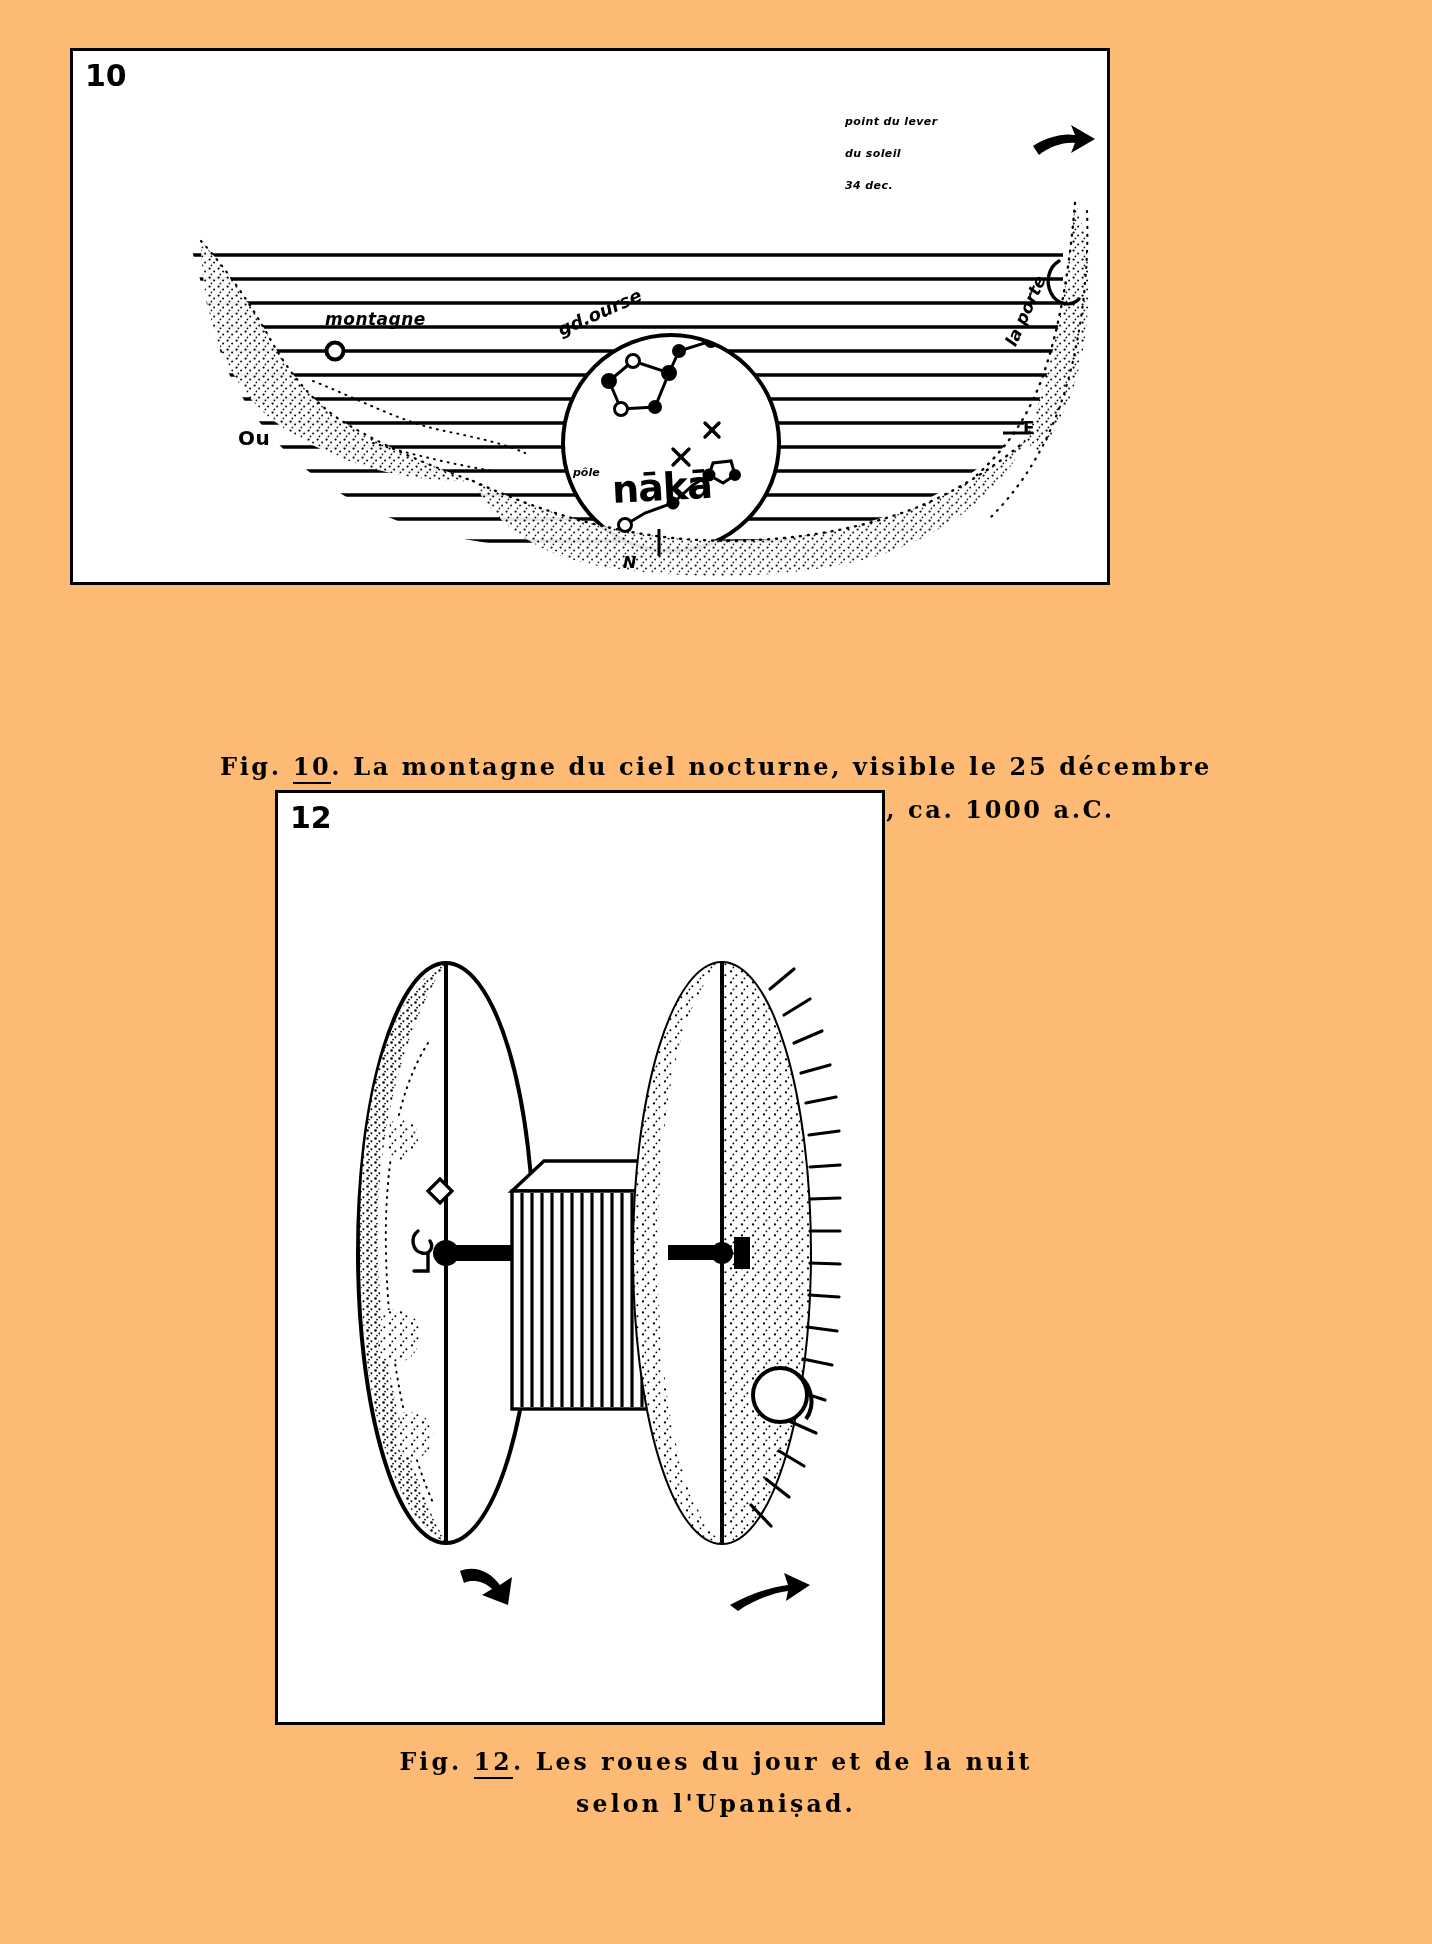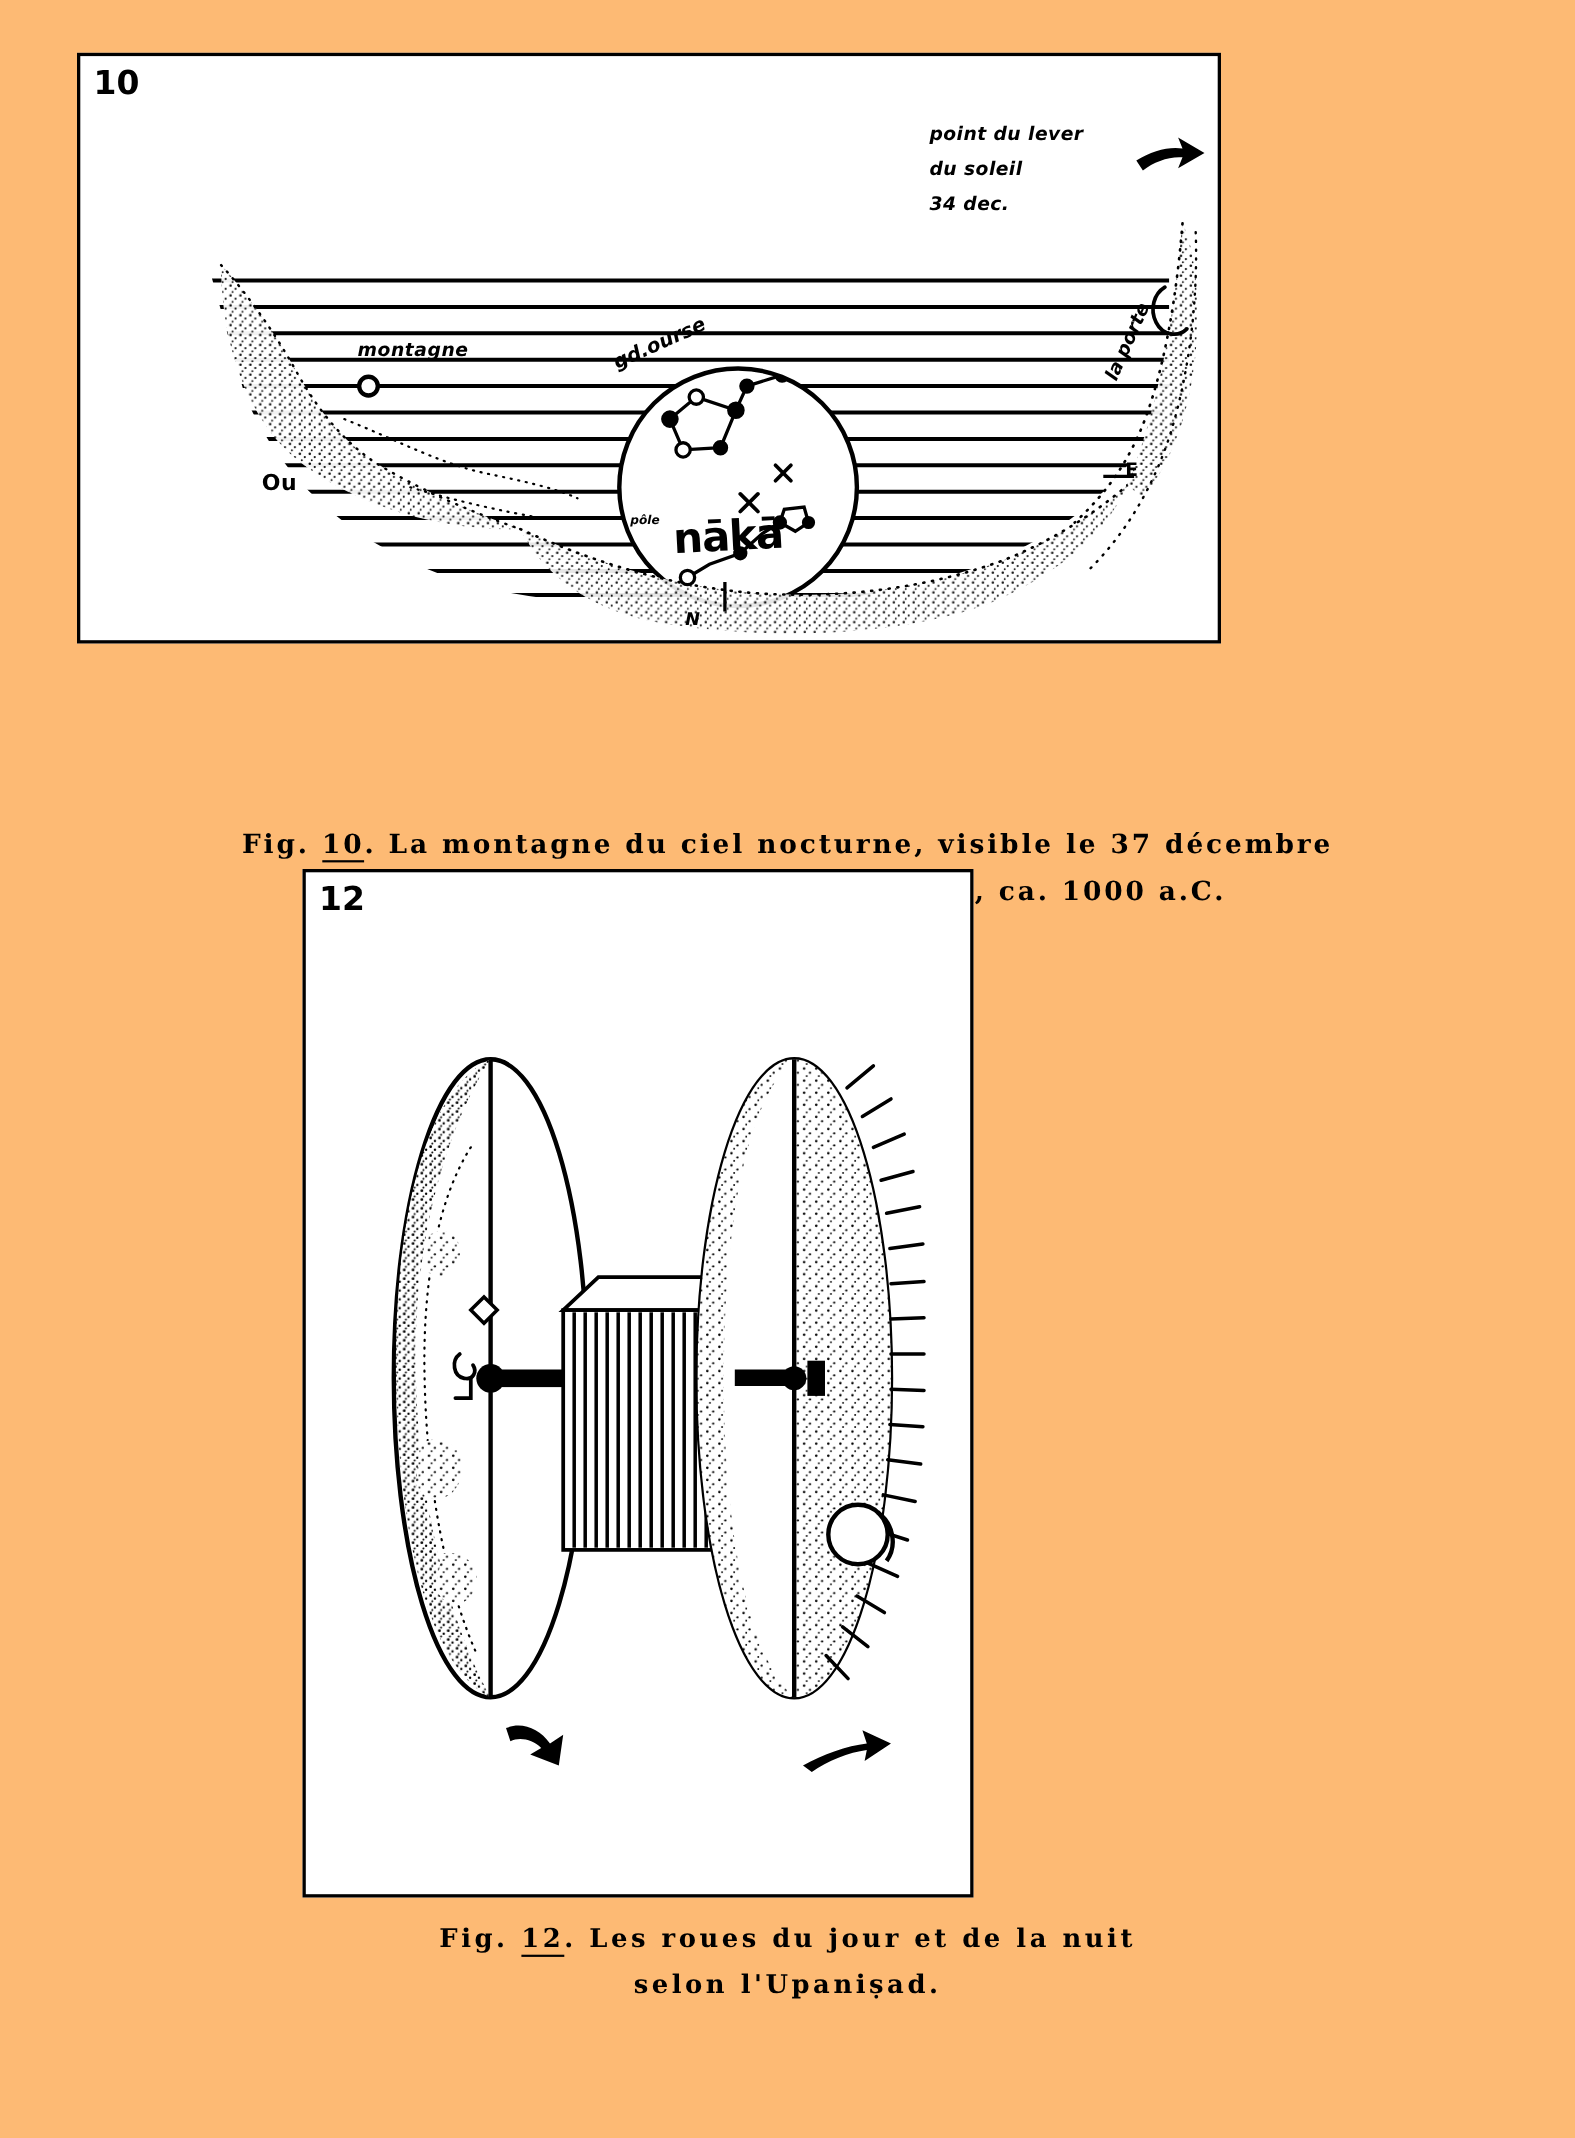--- a/index.html
+++ b/index.html
@@ -22,21 +22,21 @@
   .fig-num{
     position:absolute;font-family:"DejaVu Sans", sans-serif;
     font-weight:bold;font-size:30px;line-height:1;color:#000;
   }
   #fig10-num{left:12px;top:10px;}
   #fig12-num{left:12px;top:10px;}
 
   .sun-note{
     position:absolute;left:772px;top:55px;width:190px;
     font-family:"DejaVu Sans", sans-serif;
-    font-style:italic;font-weight:bold;font-size:17px;
+    font-style:italic;font-weight:bold;font-size:11px;
     line-height:32px;letter-spacing:.4px;color:#000;
   }
   .sun-note div{white-space:nowrap;}
 
   .svg-layer{position:absolute;left:0;top:0;width:100%;height:100%;}
 
   .lbl{
     position:absolute;
     font-family:"DejaVu Sans", sans-serif;
     font-style:italic;font-weight:bold;color:#000;white-space:nowrap;
@@ -226,21 +226,21 @@
     <span class="lbl" id="lbl-pole">pôle</span>
     <span class="lbl" id="lbl-naka">nākā</span>
     <span class="lbl" id="lbl-ouest">Ou</span>
     <span class="lbl" id="lbl-est">E</span>
     <span class="lbl" id="lbl-nord">N</span>
     <span class="lbl" id="lbl-laporte">la porte</span>
   </div>
 
   <div class="caption" id="cap10">
     <span>Fig.</span>
-    <u>10</u><span>. La montagne du ciel nocturne, visible le 37 décembre</span>
+    <u>10</u><span>. La montagne du ciel nocturne, visible le 25 décembre</span>
     <span class="line2">à 6 h. du matin, dans le Kurukṣetra, ca. 1000 a.C.</span>
   </div>
 
   <div class="fig12-box">
 
     <div class="fig-num" id="fig12-num">12</div>
 
     <svg class="svg-layer" viewBox="0 0 604 929" preserveAspectRatio="none">
       <defs>
         <pattern id="st12a" width="8" height="8" patternUnits="userSpaceOnUse">

